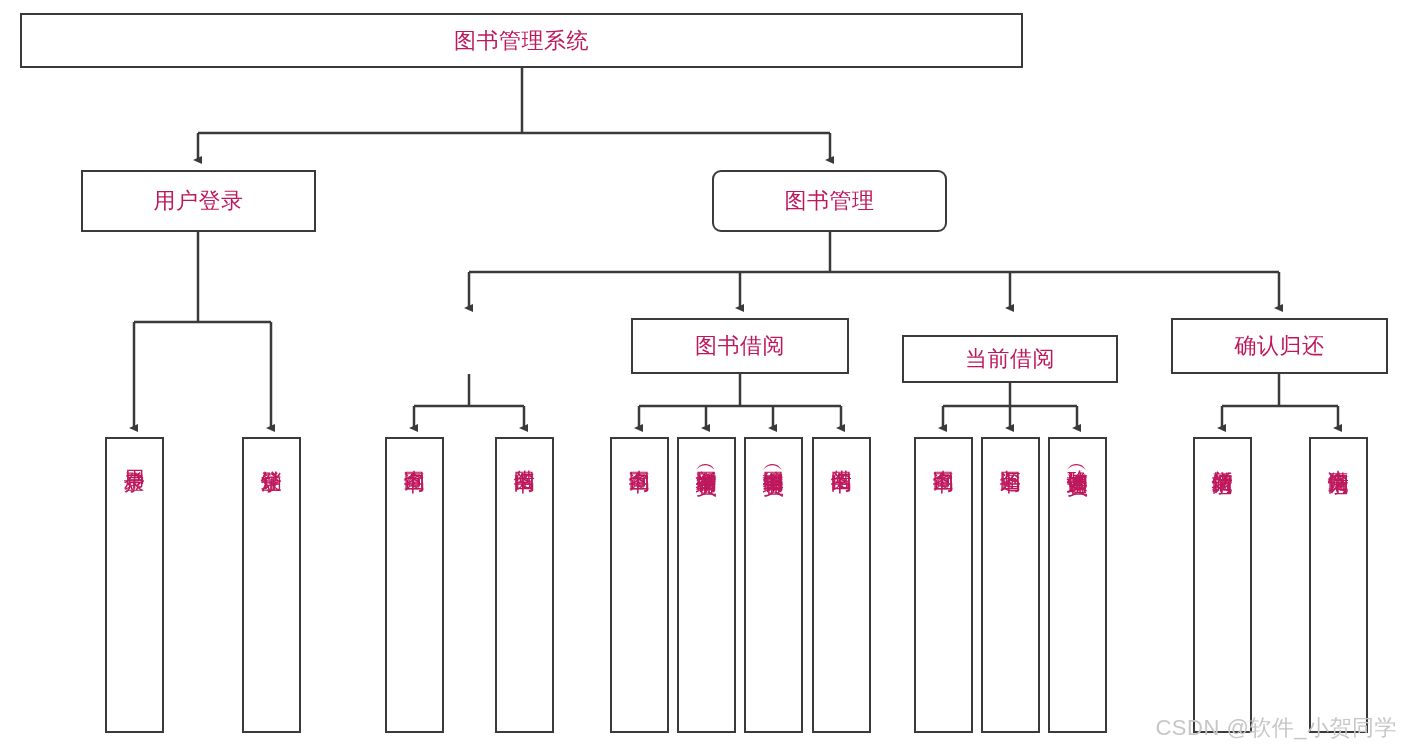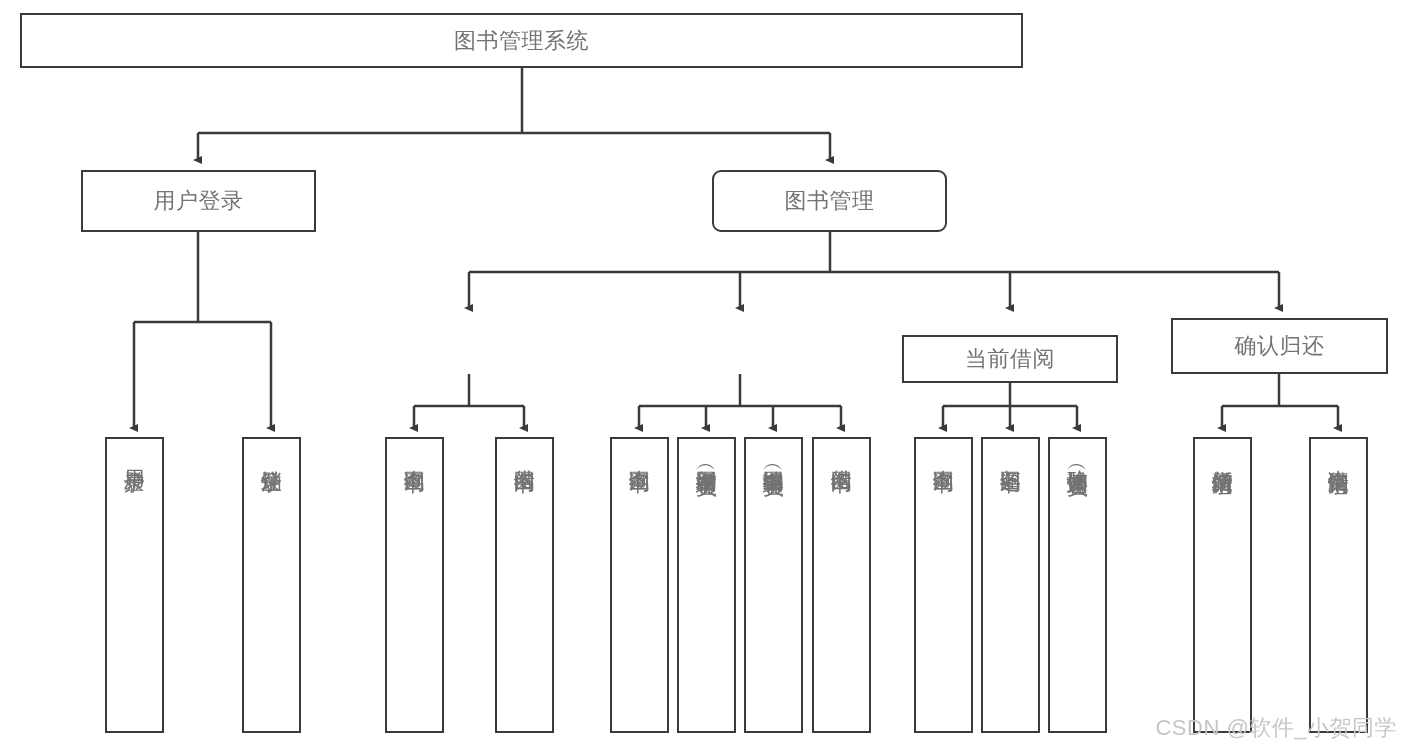--- a/index.html
+++ b/index.html
@@ -28,21 +28,21 @@
     position: absolute;
     box-sizing: border-box;
     background: #ffffff;
     border: 2px solid #3a3a3a;
     display: flex;
     align-items: center;
     justify-content: center;
     z-index: 2;
   }
   .node-label {
-    color: #737373;
+    color: #be185d;
     font-size: 21px;
     line-height: 1.18;
     letter-spacing: 0.5px;
     white-space: nowrap;
   }
   .node.leaf {
     align-items: flex-start;
     padding-top: 14px;
   }
   .node.leaf .node-label {
@@ -128,20 +128,23 @@
     <span class="node-label">图书管理系统</span>
   </div>
 
   <div class="node tier2" style="left:81px; top:170px; width:235px; height:62px;">
     <span class="node-label">用户登录</span>
   </div>
   <div class="node tier2" style="left:712px; top:170px; width:235px; height:62px;border-radius:9px;">
     <span class="node-label">图书管理</span>
   </div>
 
+  <div class="node tier3" style="left:631px; top:318px; width:218px; height:56px;">
+    <span class="node-label">图书借阅</span>
+  </div>
   <div class="node tier3" style="left:902px; top:335px; width:216px; height:48px;">
     <span class="node-label">当前借阅</span>
   </div>
   <div class="node tier3" style="left:1171px; top:318px; width:217px; height:56px;">
     <span class="node-label">确认归还</span>
   </div>
 
   <div class="node leaf" style="left:105px; top:437px; width:59px; height:296px;">
     <span class="node-label">用户登录</span>
   </div>

